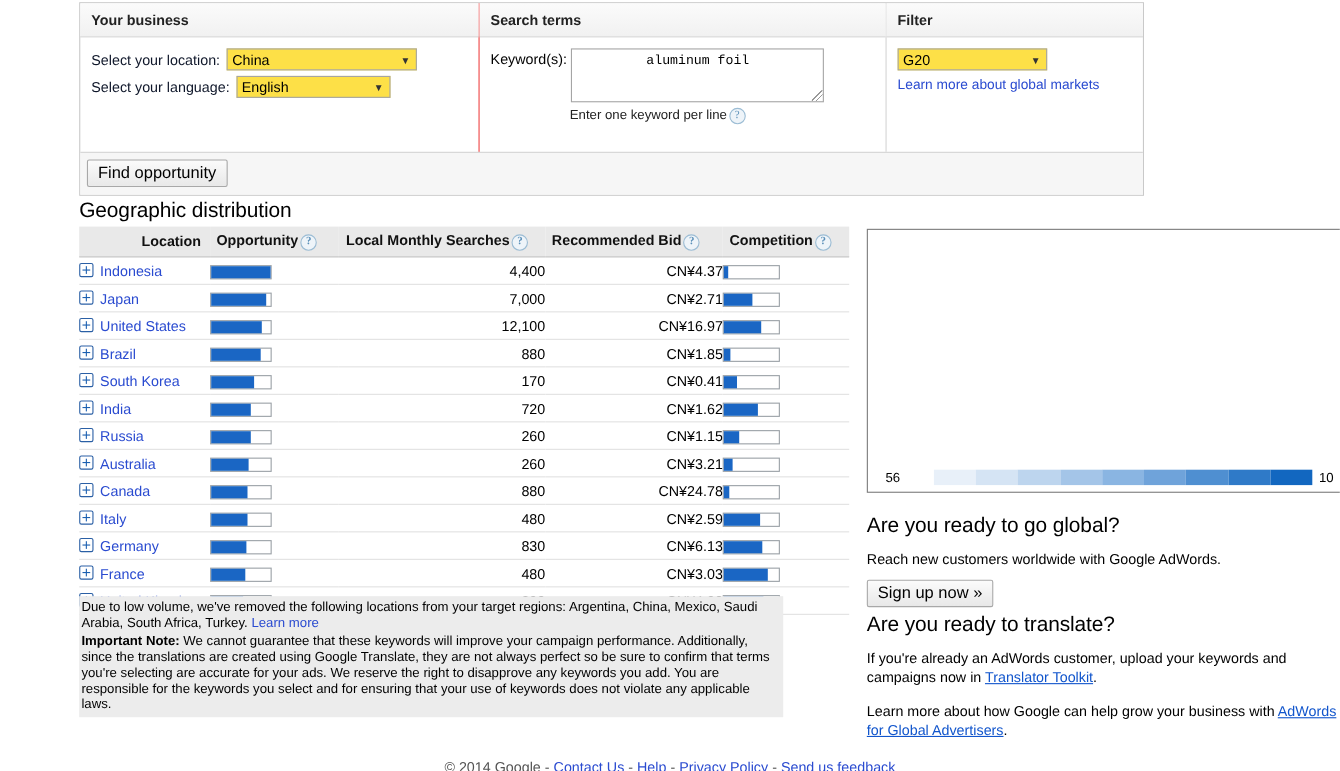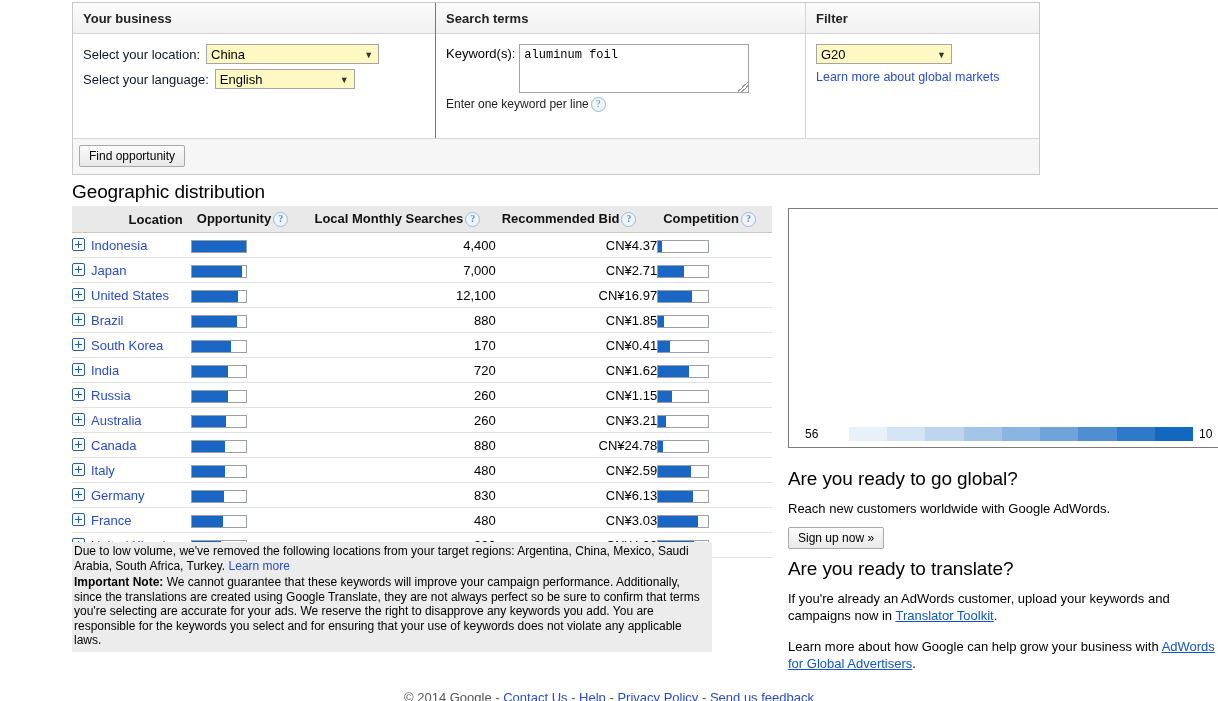--- a/index.html
+++ b/index.html
@@ -69,41 +69,41 @@
   }
   .field-label {
     font-size: 13px;
     color: #0f172a;
     margin-right: 6px;
   }
   .sel {
     position: relative;
     display: inline-block;
     border: 1px solid #a5a5a5;
-    background: #fef9c3;
+    background: #fde047;
     height: 20px;
     line-height: 20px;
     font-size: 13px;
     padding: 0 22px 0 4px;
     box-sizing: border-box;
     color: #000;
   }
   .sel-loc  { width: 173px; }
   .sel-lang { width: 140px; }
   .sel-g20  { width: 136px; }
   .sel .caret {
     position: absolute;
     right: 5px;
     top: 0;
     font-size: 9px;
     line-height: 20px;
     color: #333;
   }
 
-  .kw-row { display: flex; align-items: flex-start; }
+  .kw-row { display: flex; align-items: flex-start; text-align: center; }
   .kw-label { font-size: 13px; margin-right: 4px; padding-top: 2px; }
   .kw-box {
     width: 230px;
     height: 49px;
     border: 1px solid #a5a5a5;
     background: #fff;
     font-family: "Liberation Mono", monospace;
     font-size: 12px;
     padding: 3px 4px;
     box-sizing: border-box;
@@ -116,20 +116,21 @@
     right: 0; bottom: 0;
     width: 10px; height: 10px;
     background:
       linear-gradient(135deg, transparent 45%, #999 45%, #999 52%, transparent 52%),
       linear-gradient(135deg, transparent 65%, #999 65%, #999 72%, transparent 72%);
   }
   .kw-hint {
     font-size: 12px;
     color: #222;
     margin-top: 4px;
+    margin-left: 72px;
     white-space: nowrap;
   }
   .help-icon {
     display: inline-block;
     width: 13px; height: 13px;
     border-radius: 50%;
     border: 1px solid #9bbcd4;
     color: #5a8fb8;
     font-size: 10px;
     line-height: 12px;
@@ -154,21 +155,21 @@
 
   .panel-footer {
     border-top: 1px solid #d5d5d5;
     background: #f6f6f6;
     padding: 6px 0 7px 6px;
   }
   .btn {
     display: inline-block;
     border: 1px solid #a8a8a8;
     background: linear-gradient(to bottom, #fbfbfb 0%, #e8e8e8 100%);
-    font-size: 12px;
+    font-size: 15px;
     padding: 3px 9px;
     color: #000;
     border-radius: 2px;
     font-family: "Liberation Sans", sans-serif;
     cursor: pointer;
   }
 
   
   .section-title {
     position: absolute;

